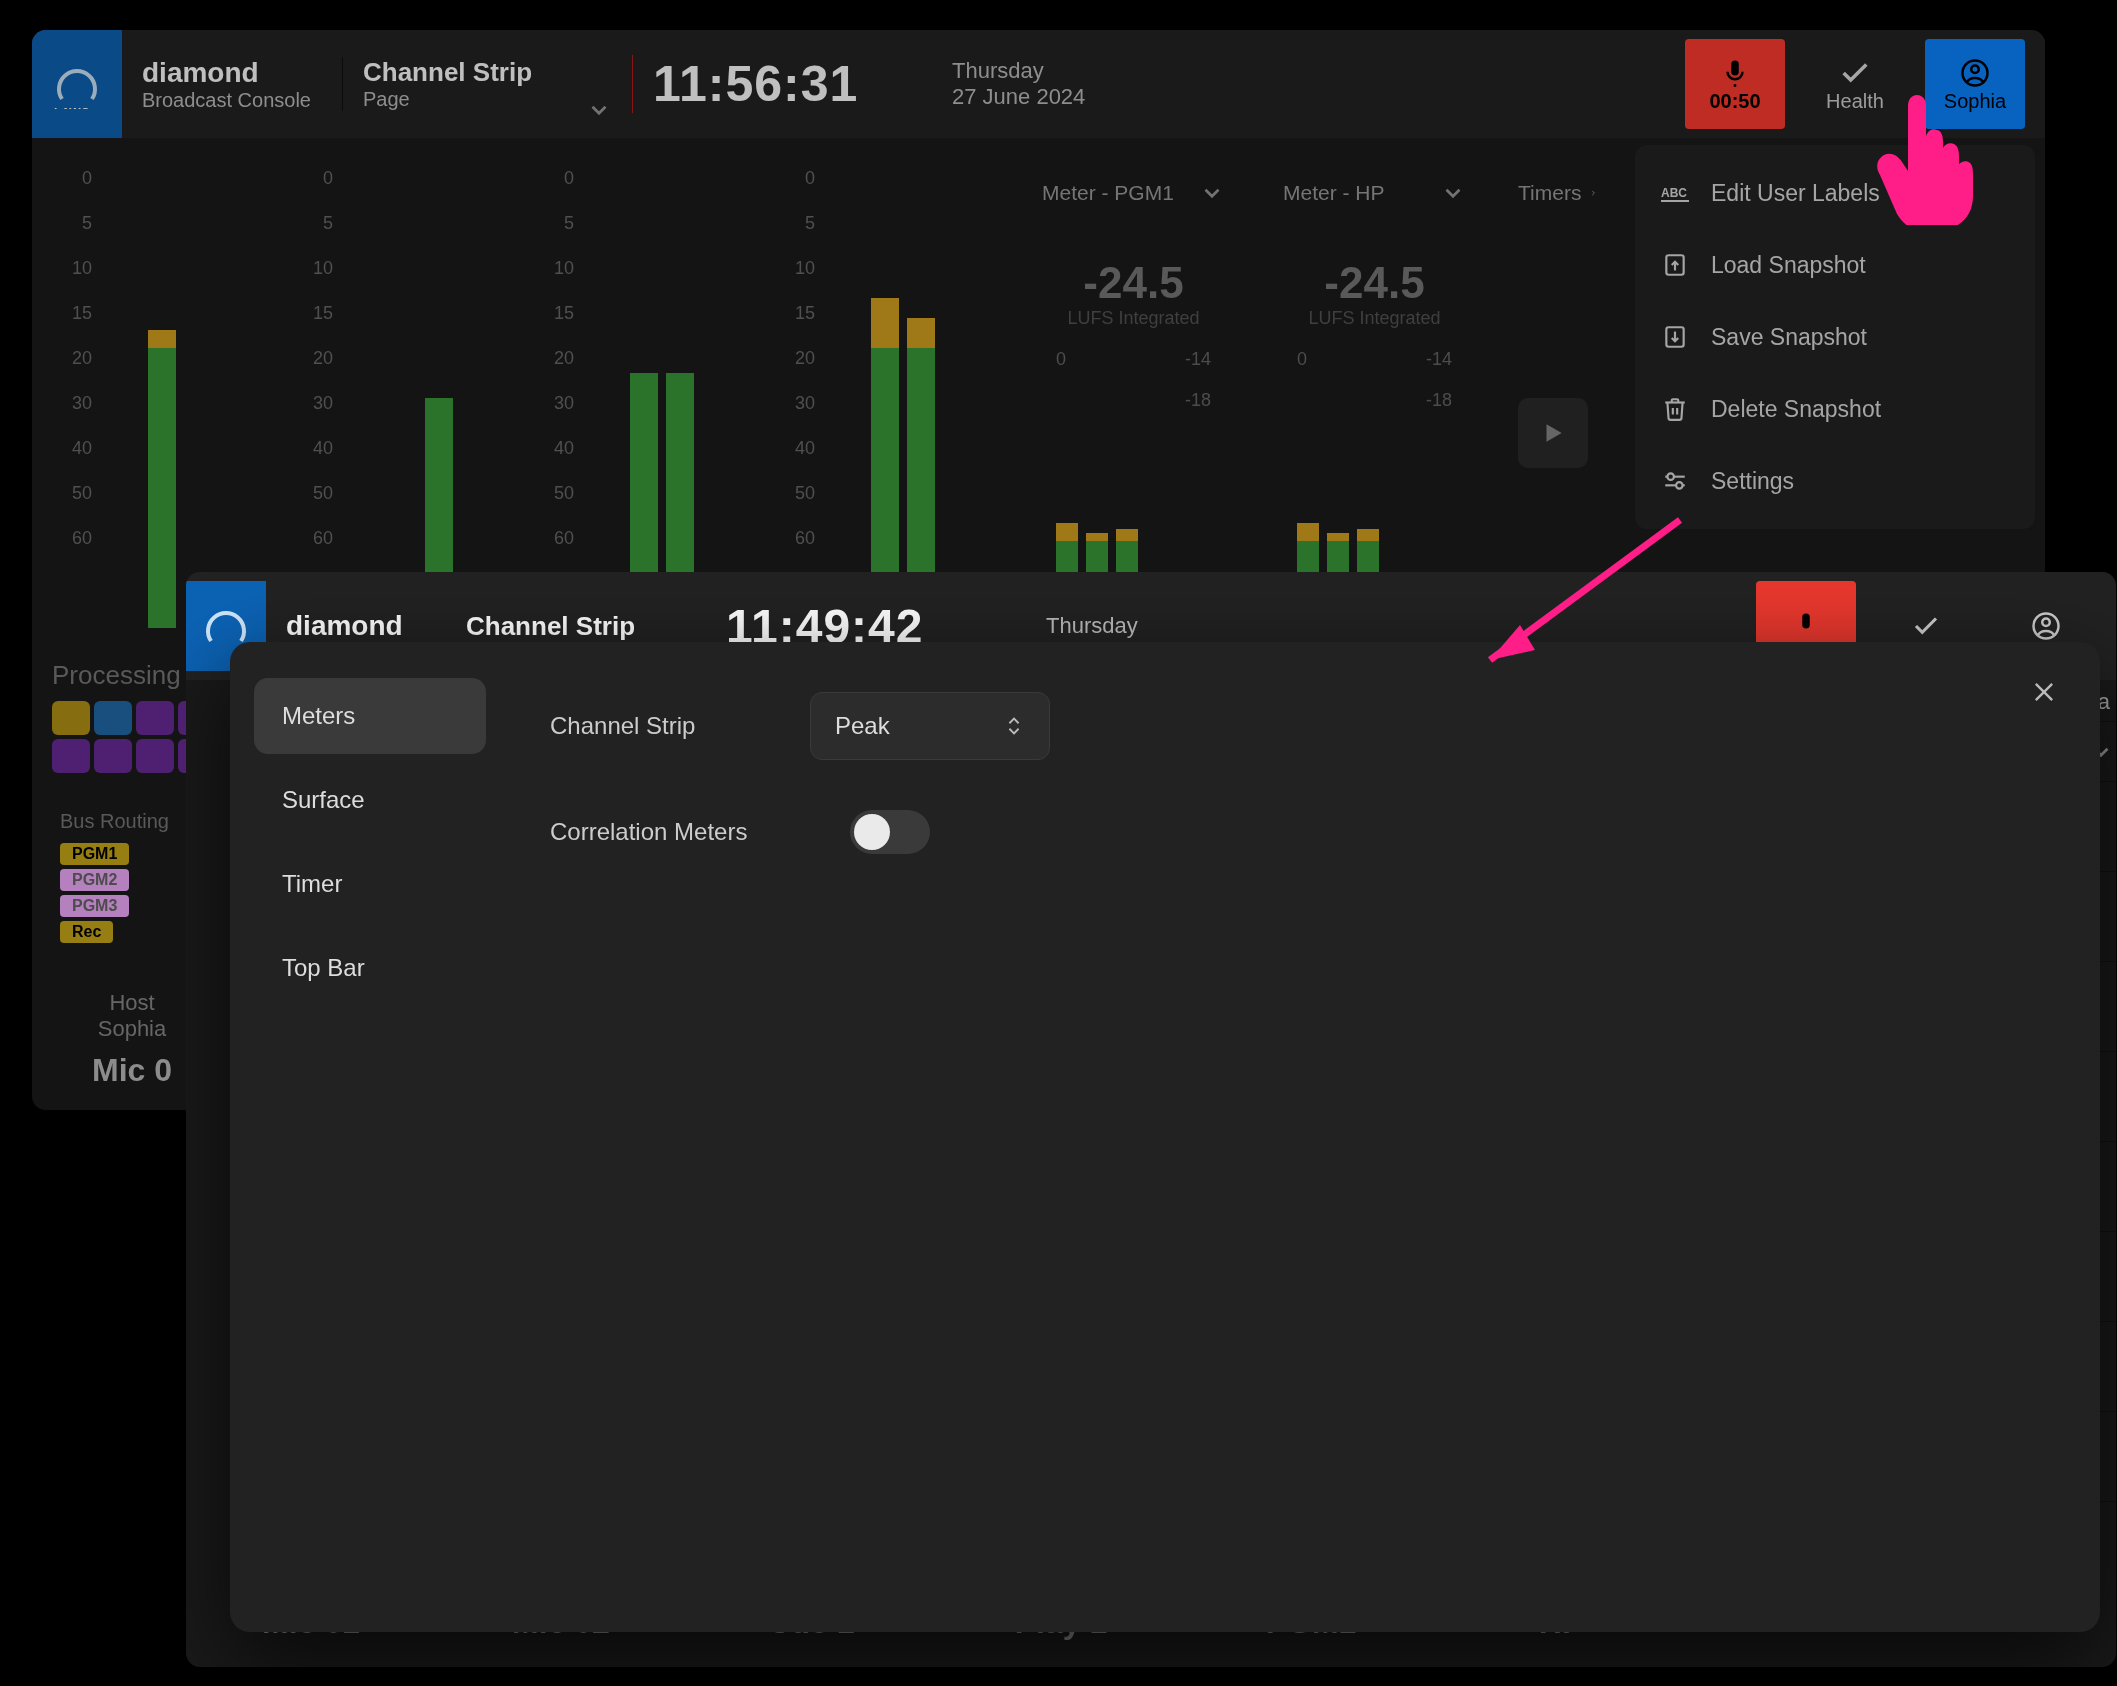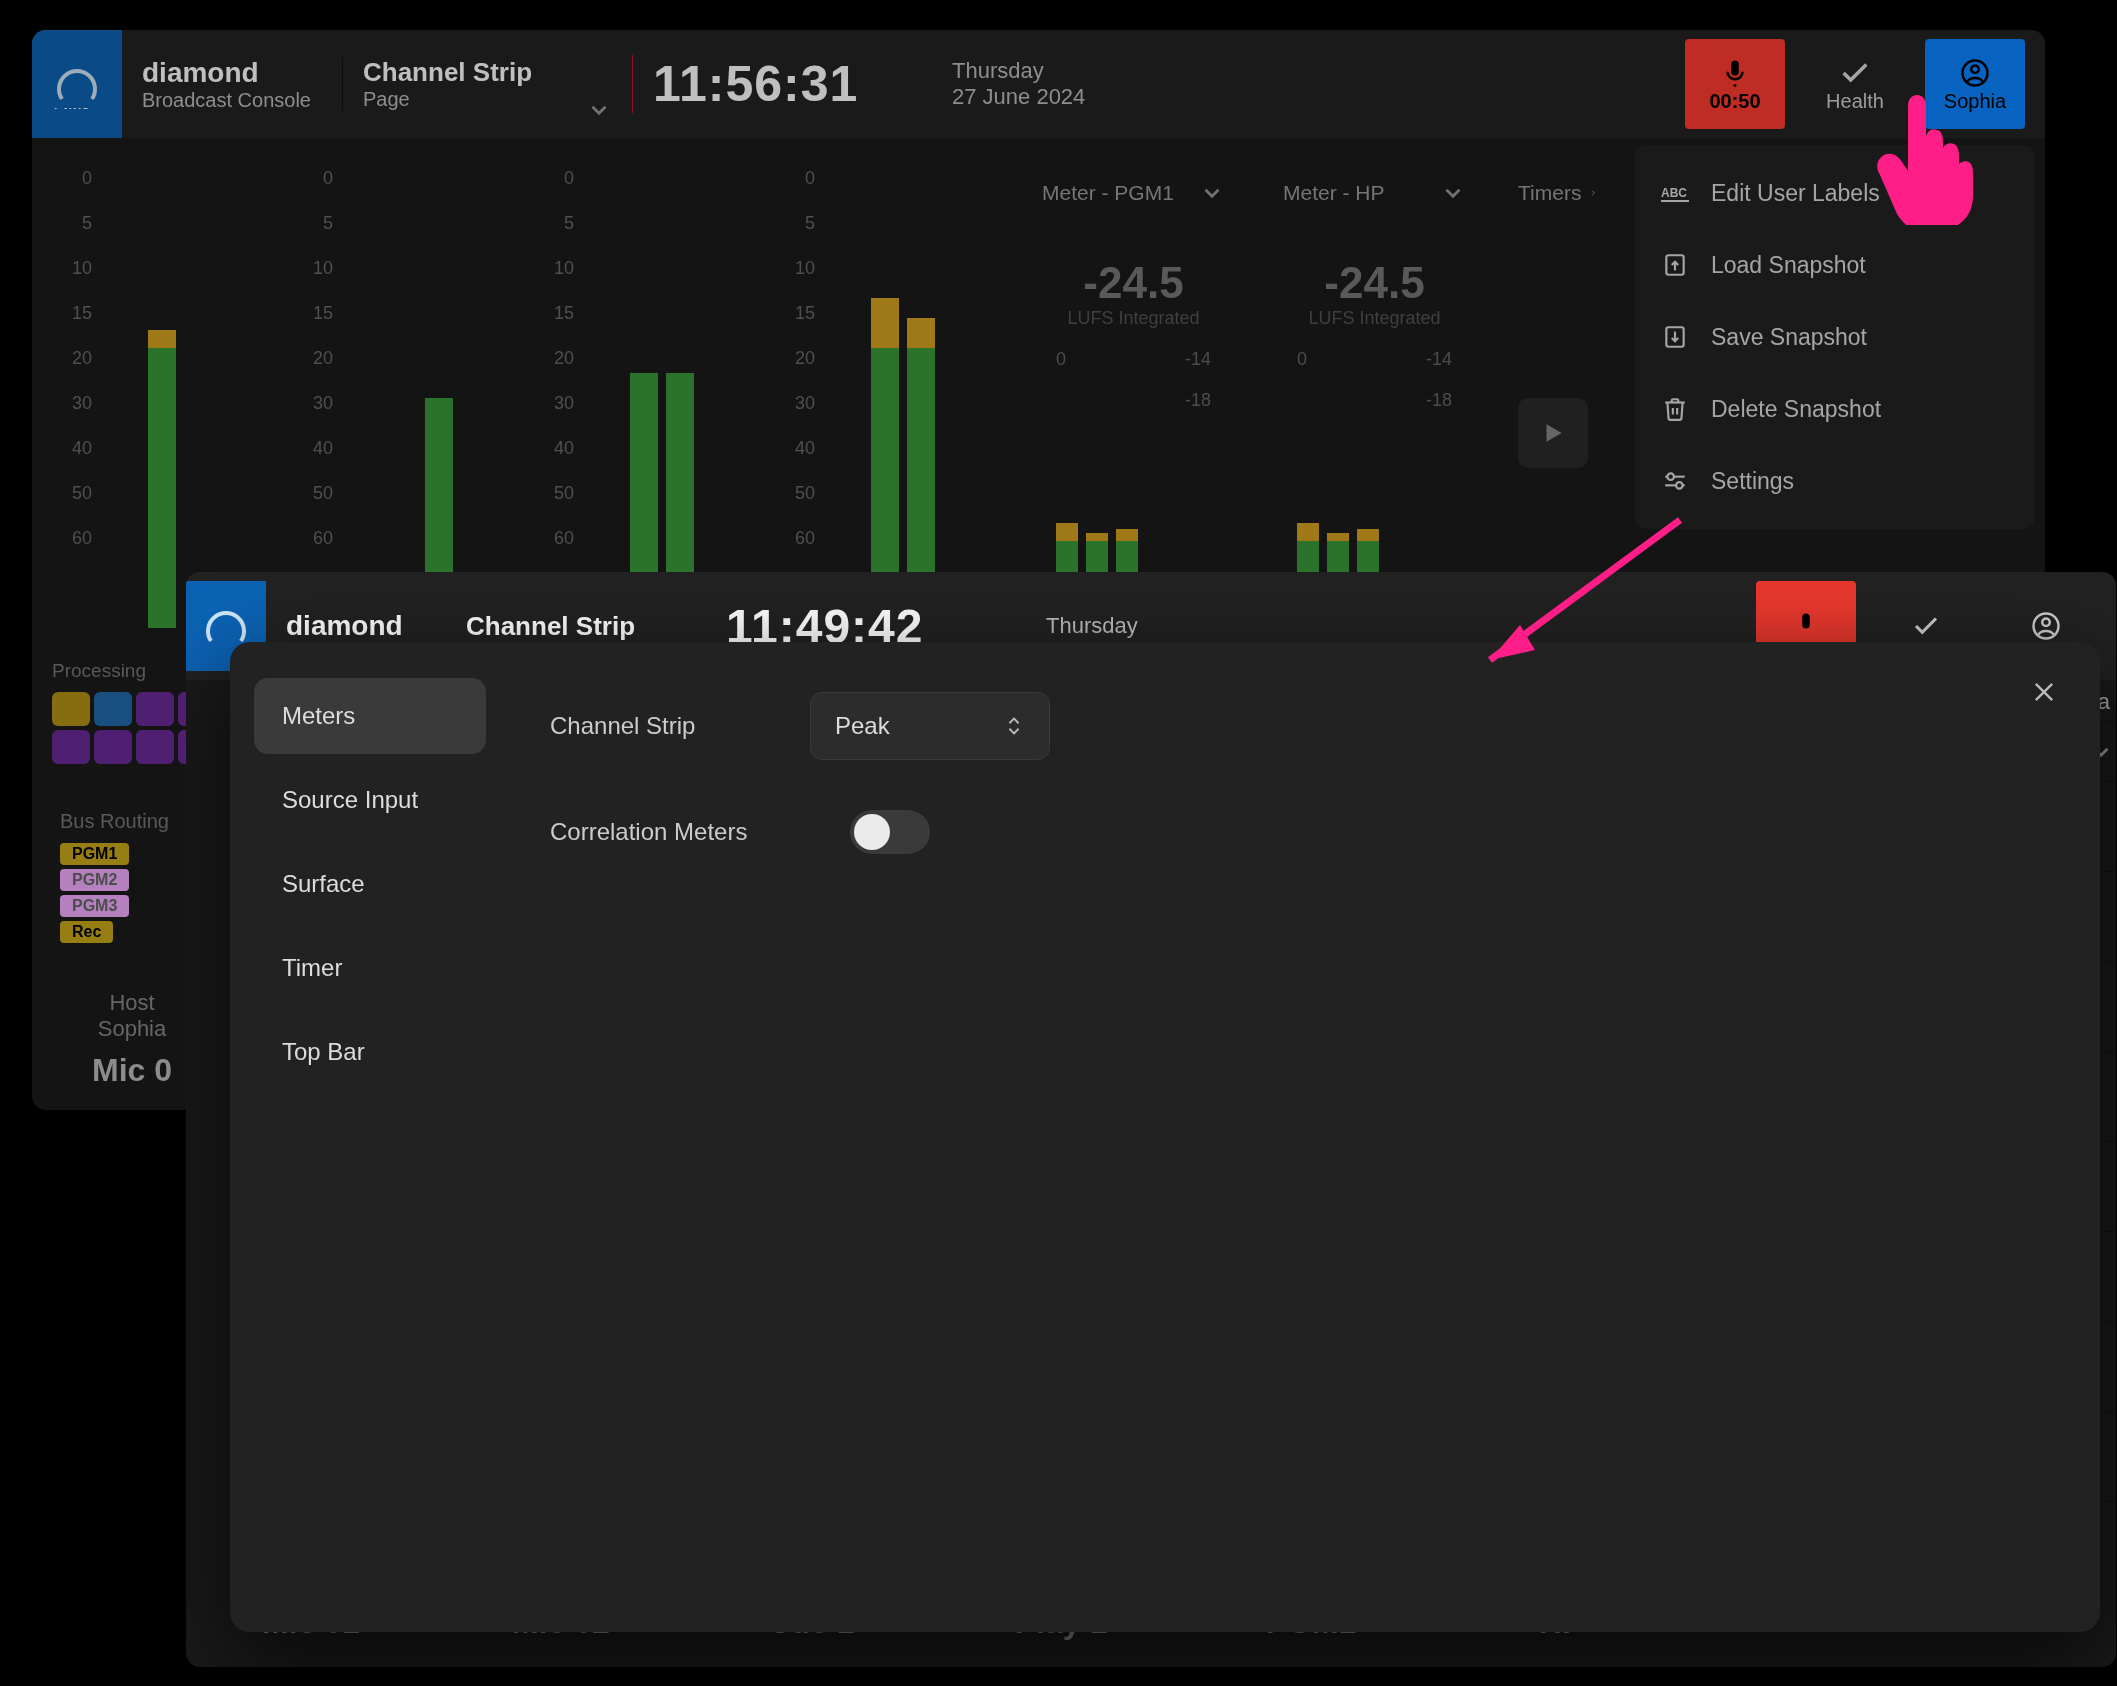--- a/index.html
+++ b/index.html
@@ -113,21 +113,21 @@
     border-radius:12px;
     padding:12px;
     display:flex; flex-direction:column;
   }
   .dd-item { display:flex; align-items:center; gap:22px; padding:22px 14px; font-size:23px; color:#ddd; border-radius:8px;}
   .dd-ico { width:28px; height:28px; display:flex; align-items:center; justify-content:center;}
 
   .processing {
     position:absolute; left:20px; top:630px; width:180px;
   }
-  .processing .lbl { font-size:19px; color:#777; margin-bottom:10px;}
+  .processing .lbl { font-size:26px; color:#777; margin-bottom:10px;}
   .proc-row { display:flex; gap:4px; margin-bottom:4px;}
   .proc-chip { width:38px; height:34px; border-radius:6px;}
   .proc-chip.y { background:#b39216;}
   .proc-chip.b { background:#216aa8;}
   .proc-chip.p { background:#6a2b99;}
 
   .busrouting { position:absolute; left:28px; top:780px; width:180px;}
   .busrouting .lbl { font-size:20px; color:#777; margin-bottom:10px;}
   .bus-row { display:flex; flex-direction:column; gap:4px; align-items:flex-start;}
   .bus-chip { border-radius:4px; padding:2px 12px; font-size:16px; font-weight:600;}
@@ -617,21 +617,20 @@
     <div class="ch-btn">Mic 02</div>
     <div class="ch-btn">Cdc 1</div>
     <div class="ch-btn">Play 1</div>
     <div class="ch-btn">PGM1</div>
     <div class="ch-btn">HP</div>
   </div>
 
   <div class="settings-dialog">
     <div class="sd-sidebar">
       <div class="sd-sideitem active">Meters</div>
-      <div class="sd-sideitem">Source Input</div>
       <div class="sd-sideitem">Surface</div>
       <div class="sd-sideitem">Timer</div>
       <div class="sd-sideitem">Top Bar</div>
     </div>
     <div class="sd-main">
       <div class="sd-close">
         <svg viewBox="0 0 24 24" width="28" height="28" stroke="#bbb" stroke-width="2" fill="none">
             <line x1="5" y1="5" x2="19" y2="19"></line>
             <line x1="19" y1="5" x2="5" y2="19"></line>
           </svg>

